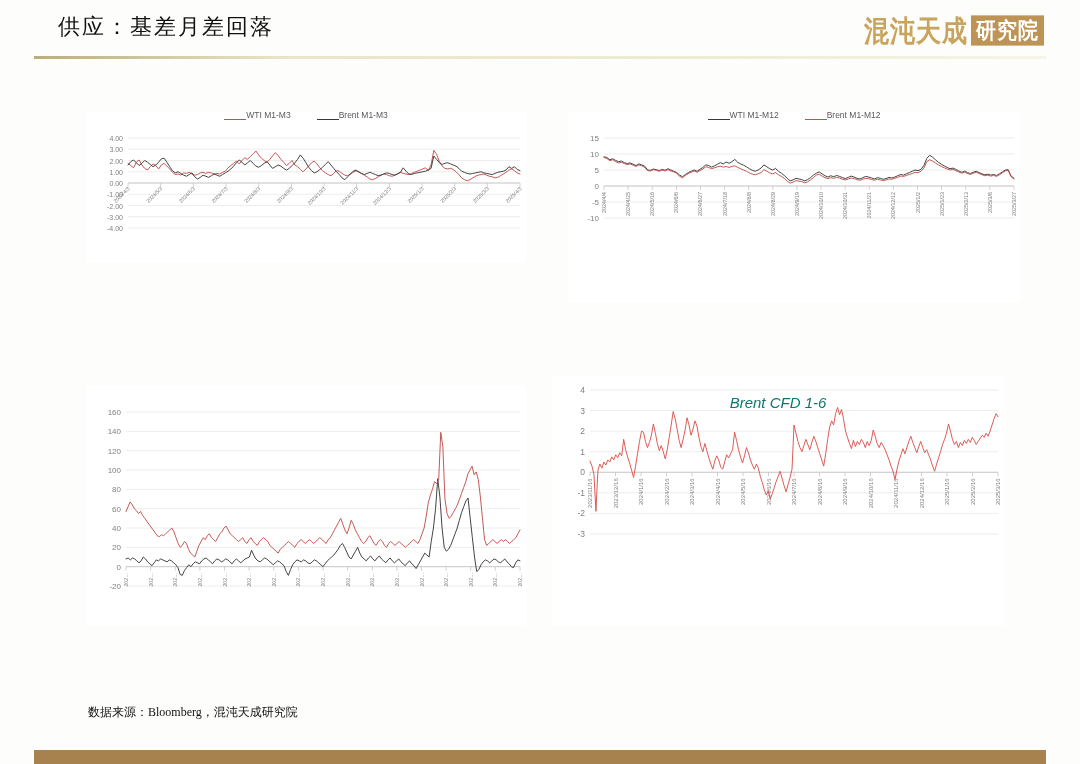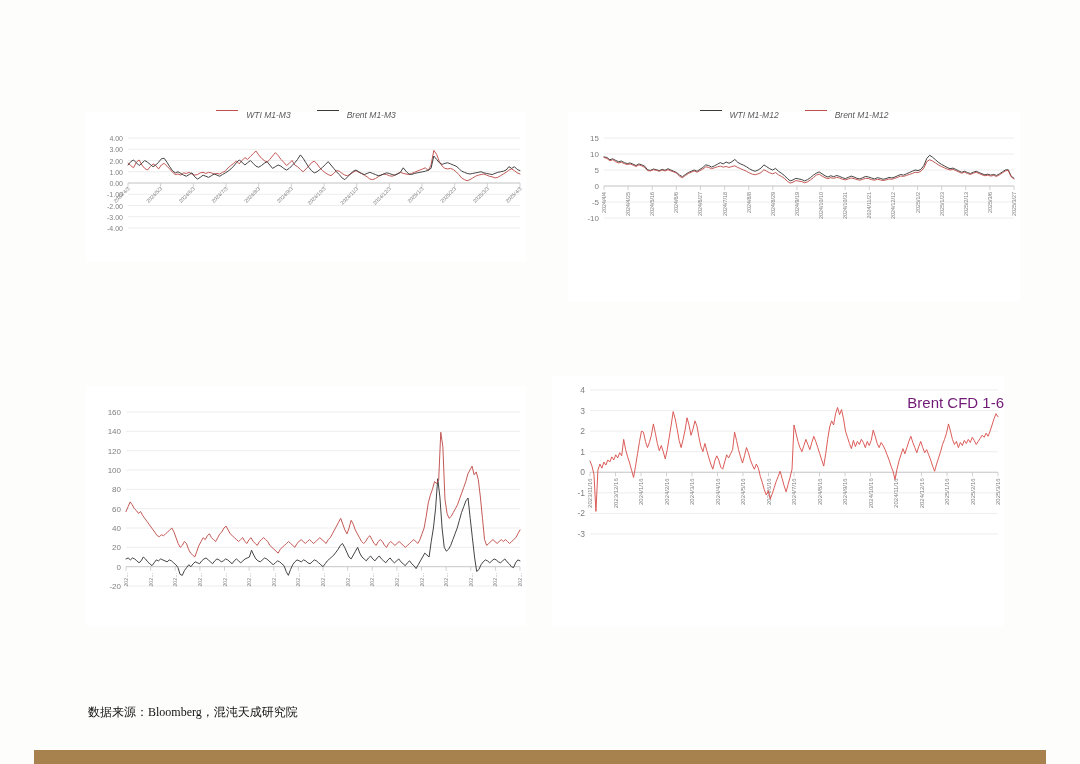--- a/index.html
+++ b/index.html
@@ -42,32 +42,40 @@
     font-size:12px;color:#111;white-space:nowrap;
   }
   .footbar{position:absolute;left:34px;bottom:0;width:1012px;height:14px;background:#a8824e;}
   
   .chart{position:absolute;background:#fff;}
   .chart svg{display:block;}
   .legend{
     position:absolute;display:flex;gap:26px;justify-content:center;width:100%;
     font-size:8.5px;color:#595959;align-items:center;
   }
-  .legend .item{display:flex;align-items:flex-start;gap:8px;white-space:nowrap;font-style:italic;}
+  .legend .item{display:flex;align-items:flex-end;gap:0;white-space:nowrap;}
   .legend .swatch{width:22px;height:0;border-top:1.4px solid #000;display:inline-block;}
   .ctitle{
-    position:absolute;width:100%;text-align:right;
-    font-size:15px;color:#701a75;
+    position:absolute;width:100%;text-align:center;
+    font-size:15px;color:#0f766e;font-style:italic;
   }
 </style>
 </head>
 <body>
 
 <div class="slide">
 
+  <div class="header">
+    <div class="title">供应：基差月差回落</div>
+    <div class="logo">
+      <span class="logo-seal">混沌天成</span>
+      <span class="logo-box">研究院</span>
+    </div>
+    <div class="hrule"></div>
+  </div>
 
   <div class="chart" id="chart0" style="left:86px;top:112px;width:440px;height:150px;">
       <div class="legend" style="top: -2px;">
         <div class="item">
           <span class="swatch" style="border-top-color: rgb(192, 80, 77);"></span>
           <span>WTI M1-M3</span>
         </div>
         <div class="item">
           <span class="swatch" style="border-top-color: rgb(58, 58, 58);"></span>
           <span>Brent M1-M3</span>

